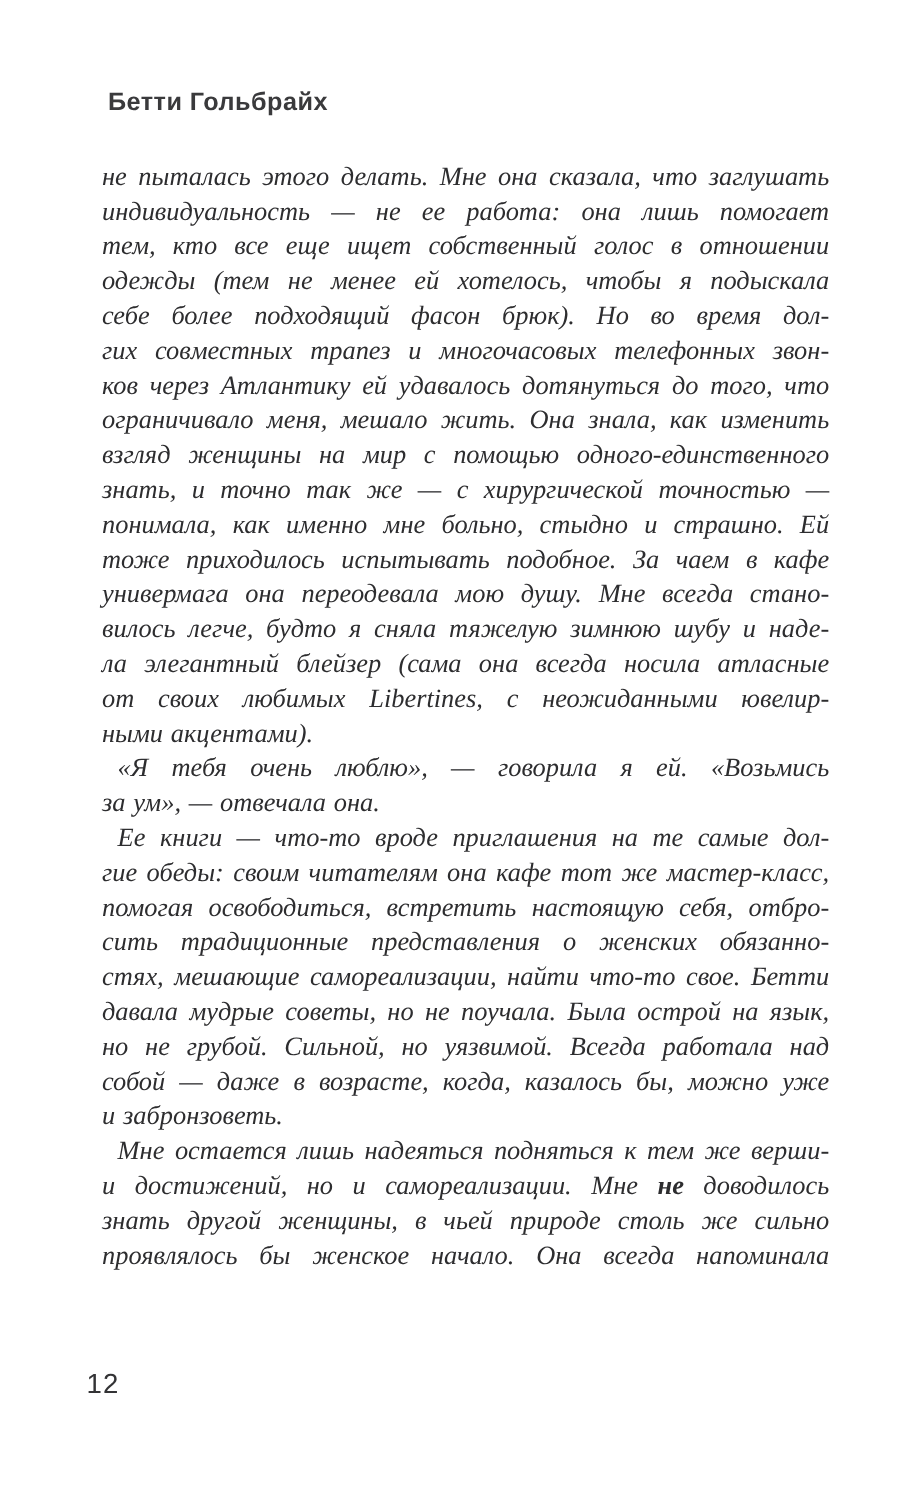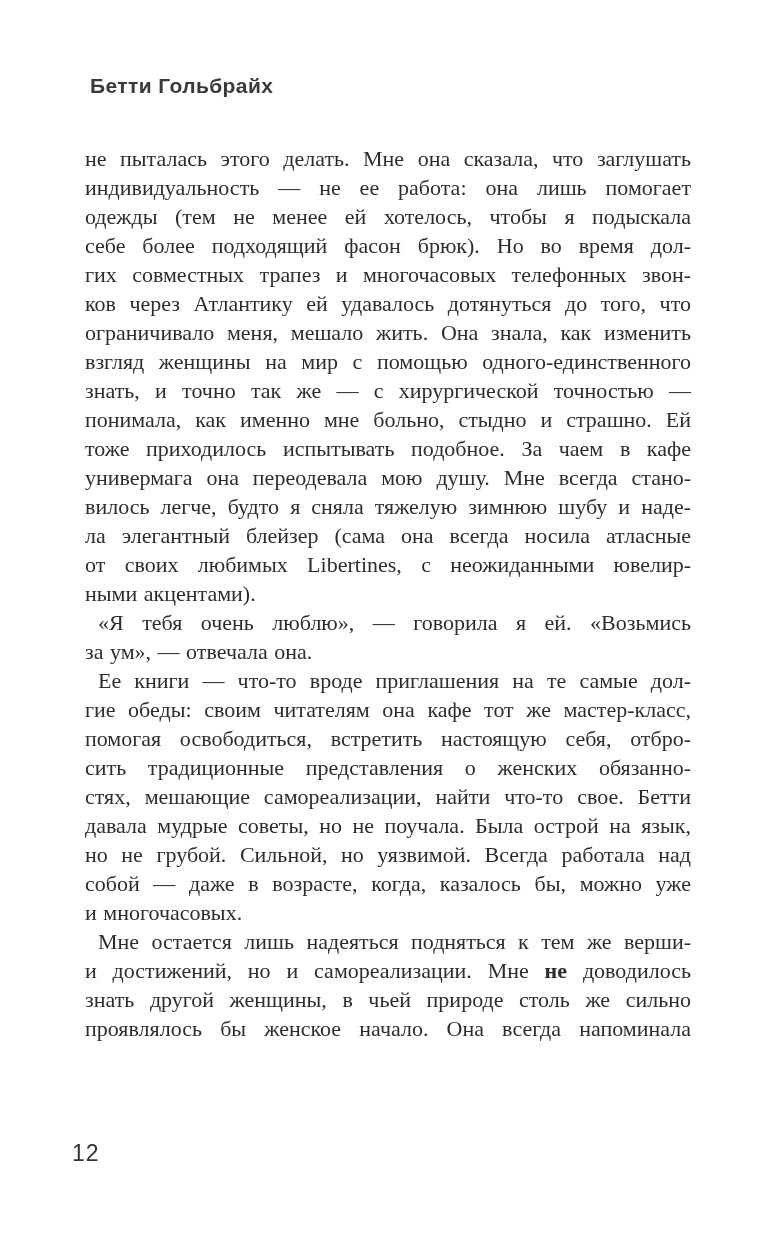--- a/index.html
+++ b/index.html
@@ -19,22 +19,23 @@
     font-family: "Liberation Sans", "DejaVu Sans", sans-serif;
     font-size: 21px;
     line-height: 24px;
     font-weight: bold;
     color: #3a3a3c;
     letter-spacing: 0.4px;
   }
   .text-block {
     position: absolute;
     left: 85px;
-    top: 144px;
+    top: 132px;
     width: 606px;
+    font-style: italic;
   }
   .line {
     font-size: 22px;
     line-height: 29px;
     height: 29px;
     text-align: justify;
     text-align-last: justify;
     word-spacing: 1px;
   }
   .line.indent { text-indent: 13px; }
@@ -52,20 +53,21 @@
 </style>
 </head>
 <body>
 
 <div class="book-page">
   <header class="running-header">Бетти Гольбрайх</header>
 
   <main class="text-block">
       <div class="line">не пыталась этого делать. Мне она сказала, что заглушать</div>
       <div class="line">индивидуальность — не ее работа: она лишь помогает</div>
+      <div class="line">тем, кто все еще ищет собственный голос в отношении</div>
       <div class="line">одежды (тем не менее ей хотелось, чтобы я подыскала</div>
       <div class="line">себе более подходящий фасон брюк). Но во время дол-</div>
       <div class="line">гих совместных трапез и многочасовых телефонных звон-</div>
       <div class="line">ков через Атлантику ей удавалось дотянуться до того, что</div>
       <div class="line">ограничивало меня, мешало жить. Она знала, как изменить</div>
       <div class="line">взгляд женщины на мир с помощью одного-единственного</div>
       <div class="line">знать, и точно так же — с хирургической точностью —</div>
       <div class="line">понимала, как именно мне больно, стыдно и страшно. Ей</div>
       <div class="line">тоже приходилось испытывать подобное. За чаем в кафе</div>
       <div class="line">универмага она переодевала мою душу. Мне всегда стано-</div>
@@ -76,21 +78,21 @@
       <div class="line indent">«Я тебя очень люблю», — говорила я ей. «Возьмись</div>
       <div class="line para-end">за ум», — отвечала она.</div>
       <div class="line indent">Ее книги — что-то вроде приглашения на те самые дол-</div>
       <div class="line">гие обеды: своим читателям она кафе тот же мастер-класс,</div>
       <div class="line">помогая освободиться, встретить настоящую себя, отбро-</div>
       <div class="line">сить традиционные представления о женских обязанно-</div>
       <div class="line">стях, мешающие самореализации, найти что-то свое. Бетти</div>
       <div class="line">давала мудрые советы, но не поучала. Была острой на язык,</div>
       <div class="line">но не грубой. Сильной, но уязвимой. Всегда работала над</div>
       <div class="line">собой — даже в возрасте, когда, казалось бы, можно уже</div>
-      <div class="line para-end">и многочасовых.</div>
+      <div class="line para-end">и забронзоветь.</div>
       <div class="line indent">Мне остается лишь надеяться подняться к тем же верши-</div>
       <div class="line"><span>и достижений, но и самореализации. Мне </span><span class="b">не</span><span> доводилось</span></div>
       <div class="line">знать другой женщины, в чьей природе столь же сильно</div>
       <div class="line">проявлялось бы женское начало. Она всегда напоминала</div>
     </main>
 
   <footer class="page-number">12</footer>
 </div>
 
 </body></html>

